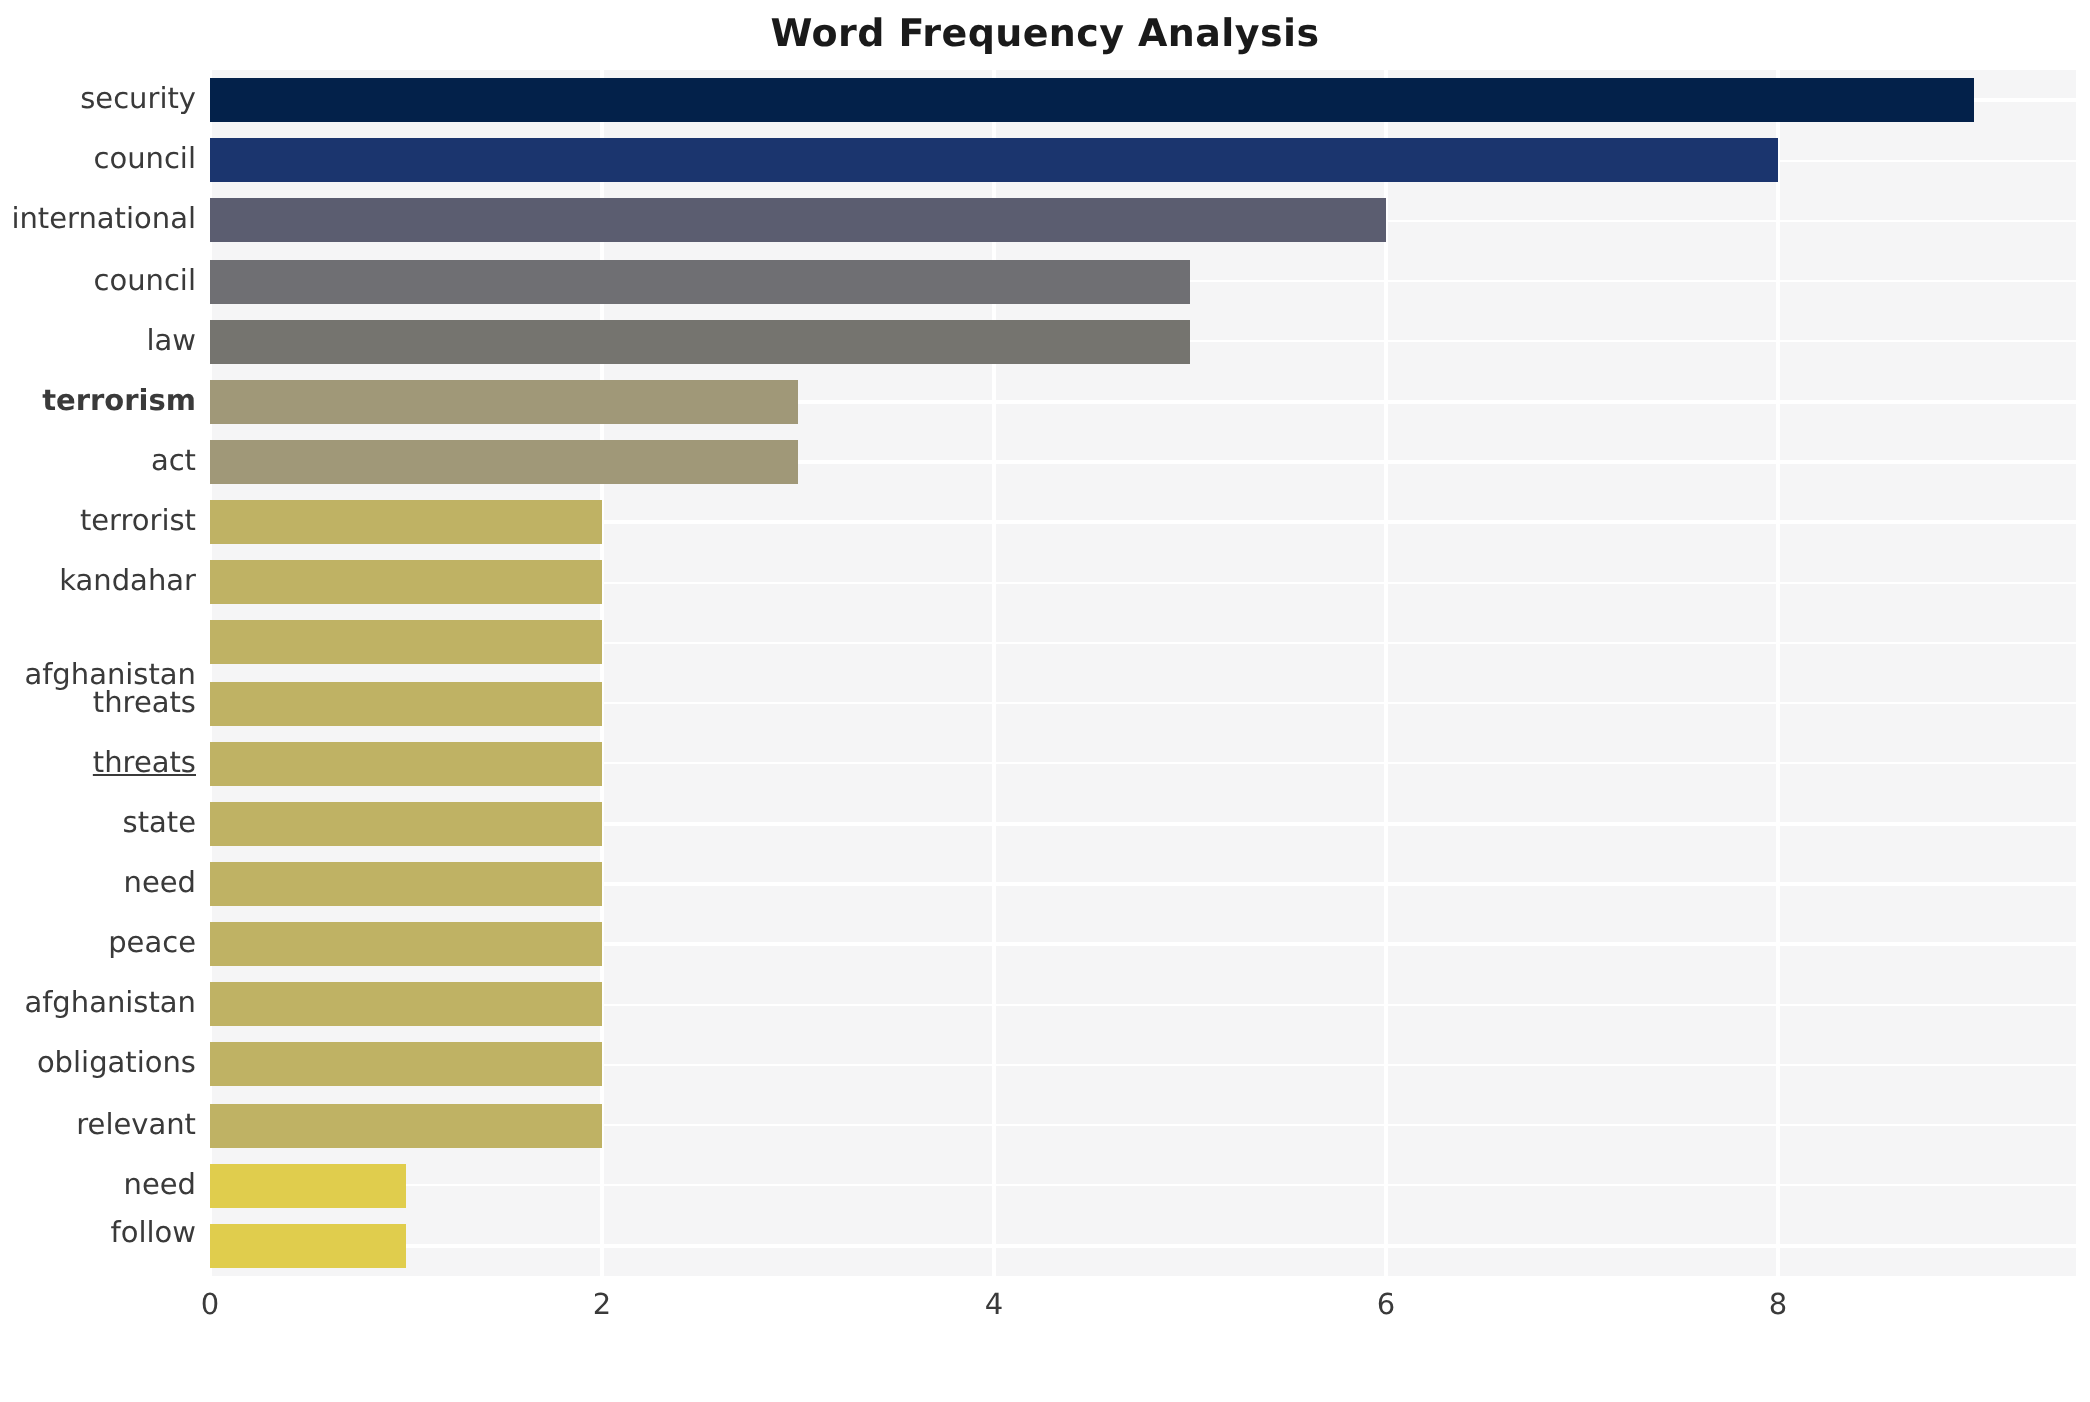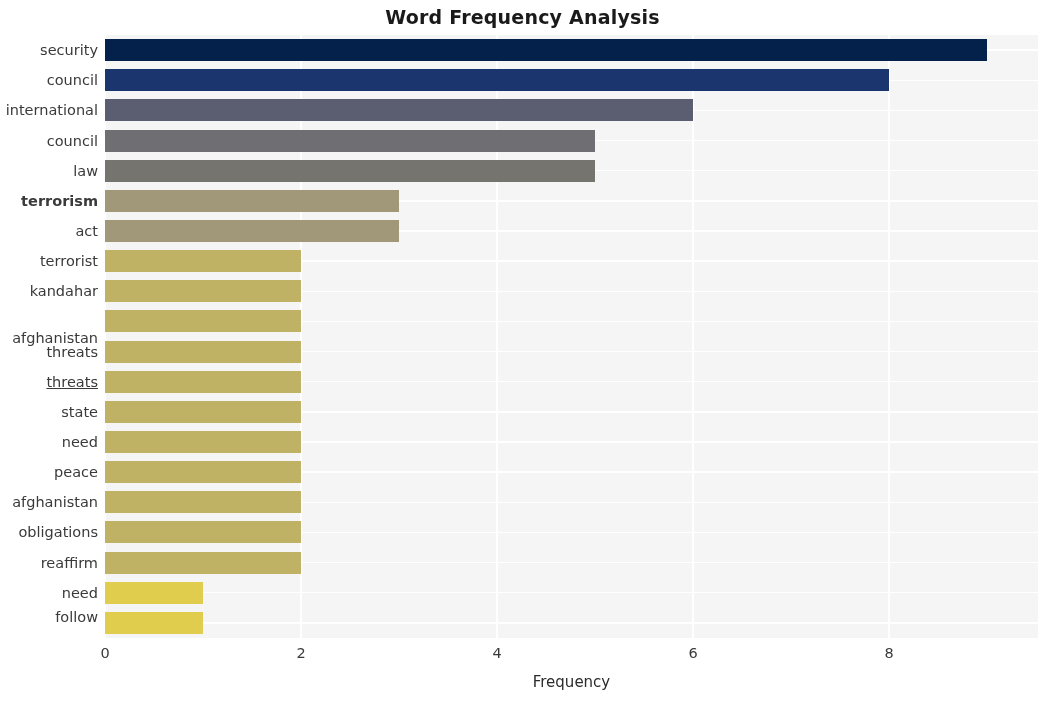--- a/index.html
+++ b/index.html
@@ -171,28 +171,27 @@
       <div class="ytick" style="top: 217.125px;">terrorist</div>
       <div class="ytick" style="top: 247.275px;">kandahar</div>
       <div class="ytick" style="top: 294px;">afghanistan</div>
       <div class="ytick" style="top: 307.575px;">threats</div>
       <div class="ytick" style="top: 337.725px; text-decoration: underline;">threats</div>
       <div class="ytick" style="top: 367.875px;">state</div>
       <div class="ytick" style="top: 398.025px;">need</div>
       <div class="ytick" style="top: 428.175px;">peace</div>
       <div class="ytick" style="top: 458.325px;">afghanistan</div>
       <div class="ytick" style="top: 488.475px;">obligations</div>
-      <div class="ytick" style="top: 518.625px;">reaffirm</div>
+      <div class="ytick" style="top: 518.625px;">relevant</div>
       <div class="ytick" style="top: 548.775px;">need</div>
       <div class="ytick" style="top: 573px;">follow</div>
     </div>
 
   <div id="xlabels">
       <div class="xtick" style="left: 105px;">0</div>
       <div class="xtick" style="left: 301.008px;">2</div>
       <div class="xtick" style="left: 497.017px;">4</div>
       <div class="xtick" style="left: 693.025px;">6</div>
       <div class="xtick" style="left: 889.034px;">8</div>
     </div>
 
-  <div id="xaxis-label">Frequency</div>
 
 </div>
 
 </body></html>

